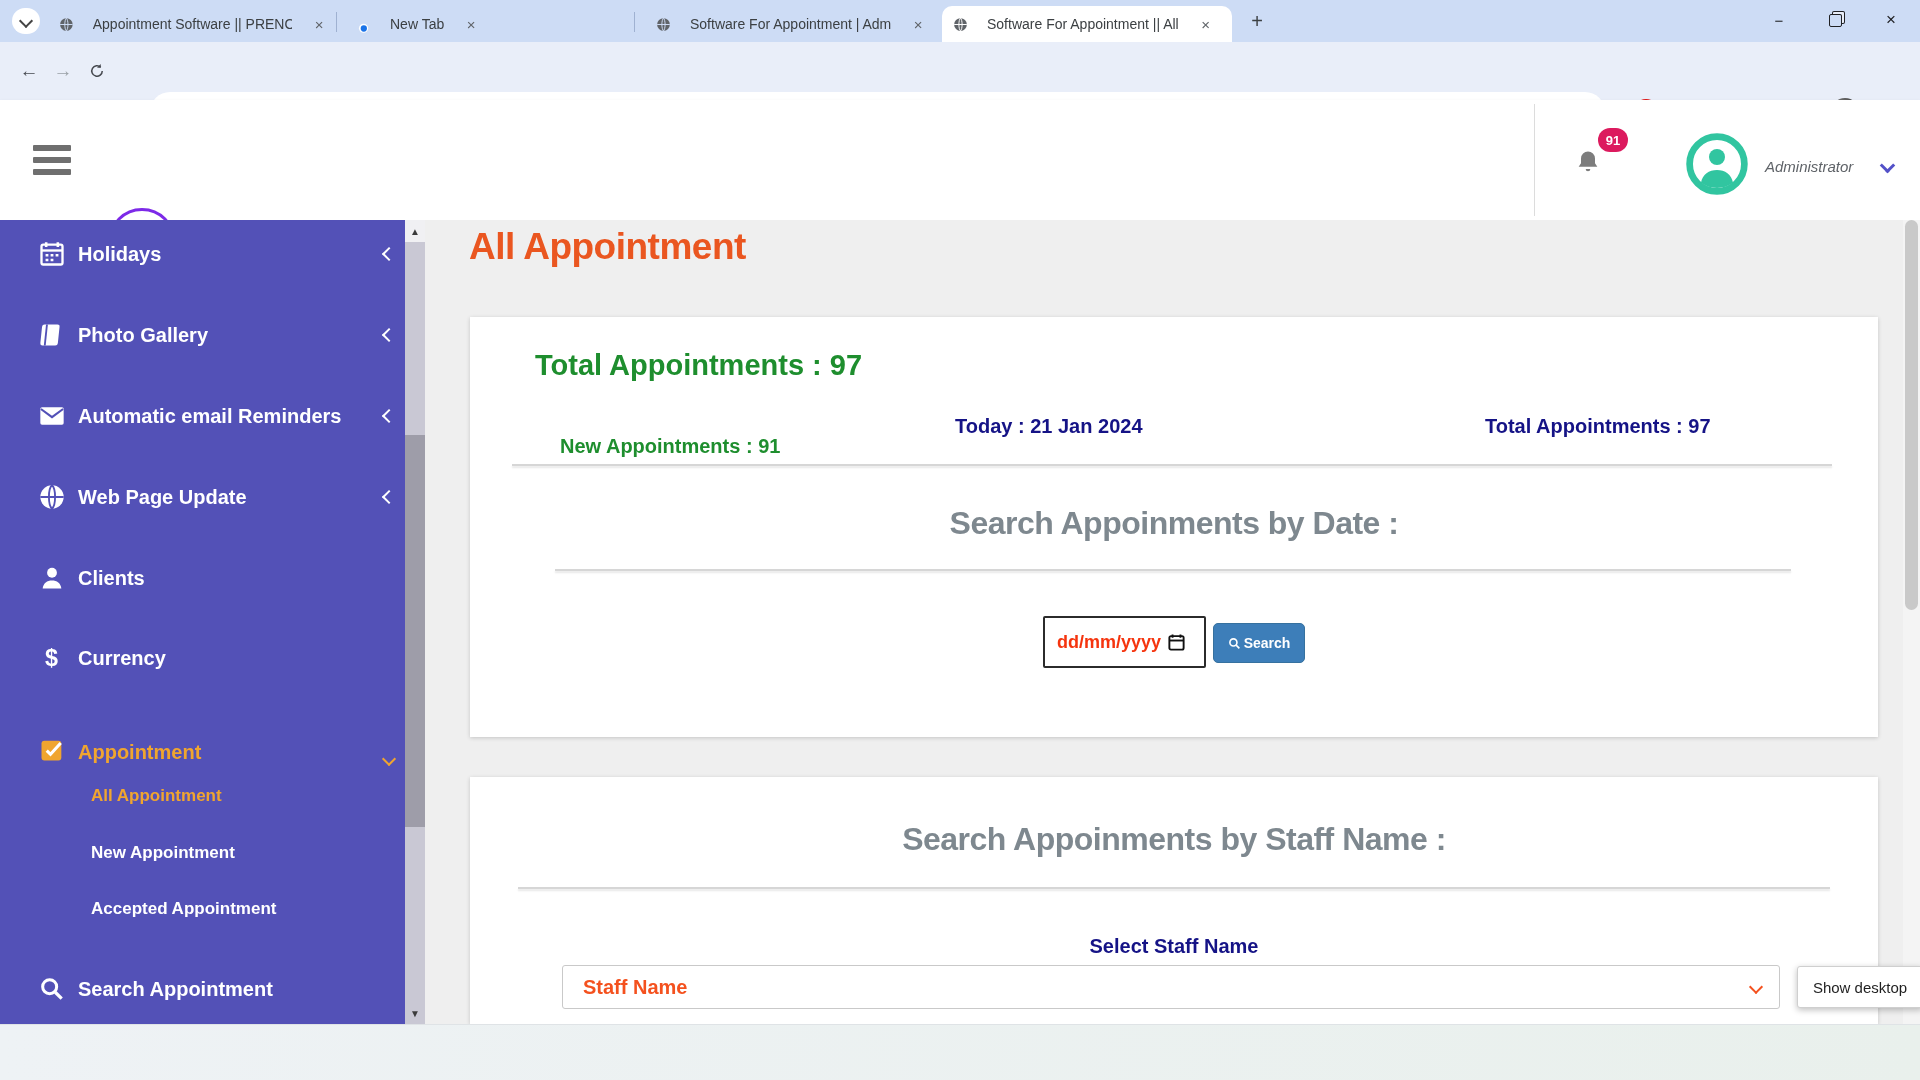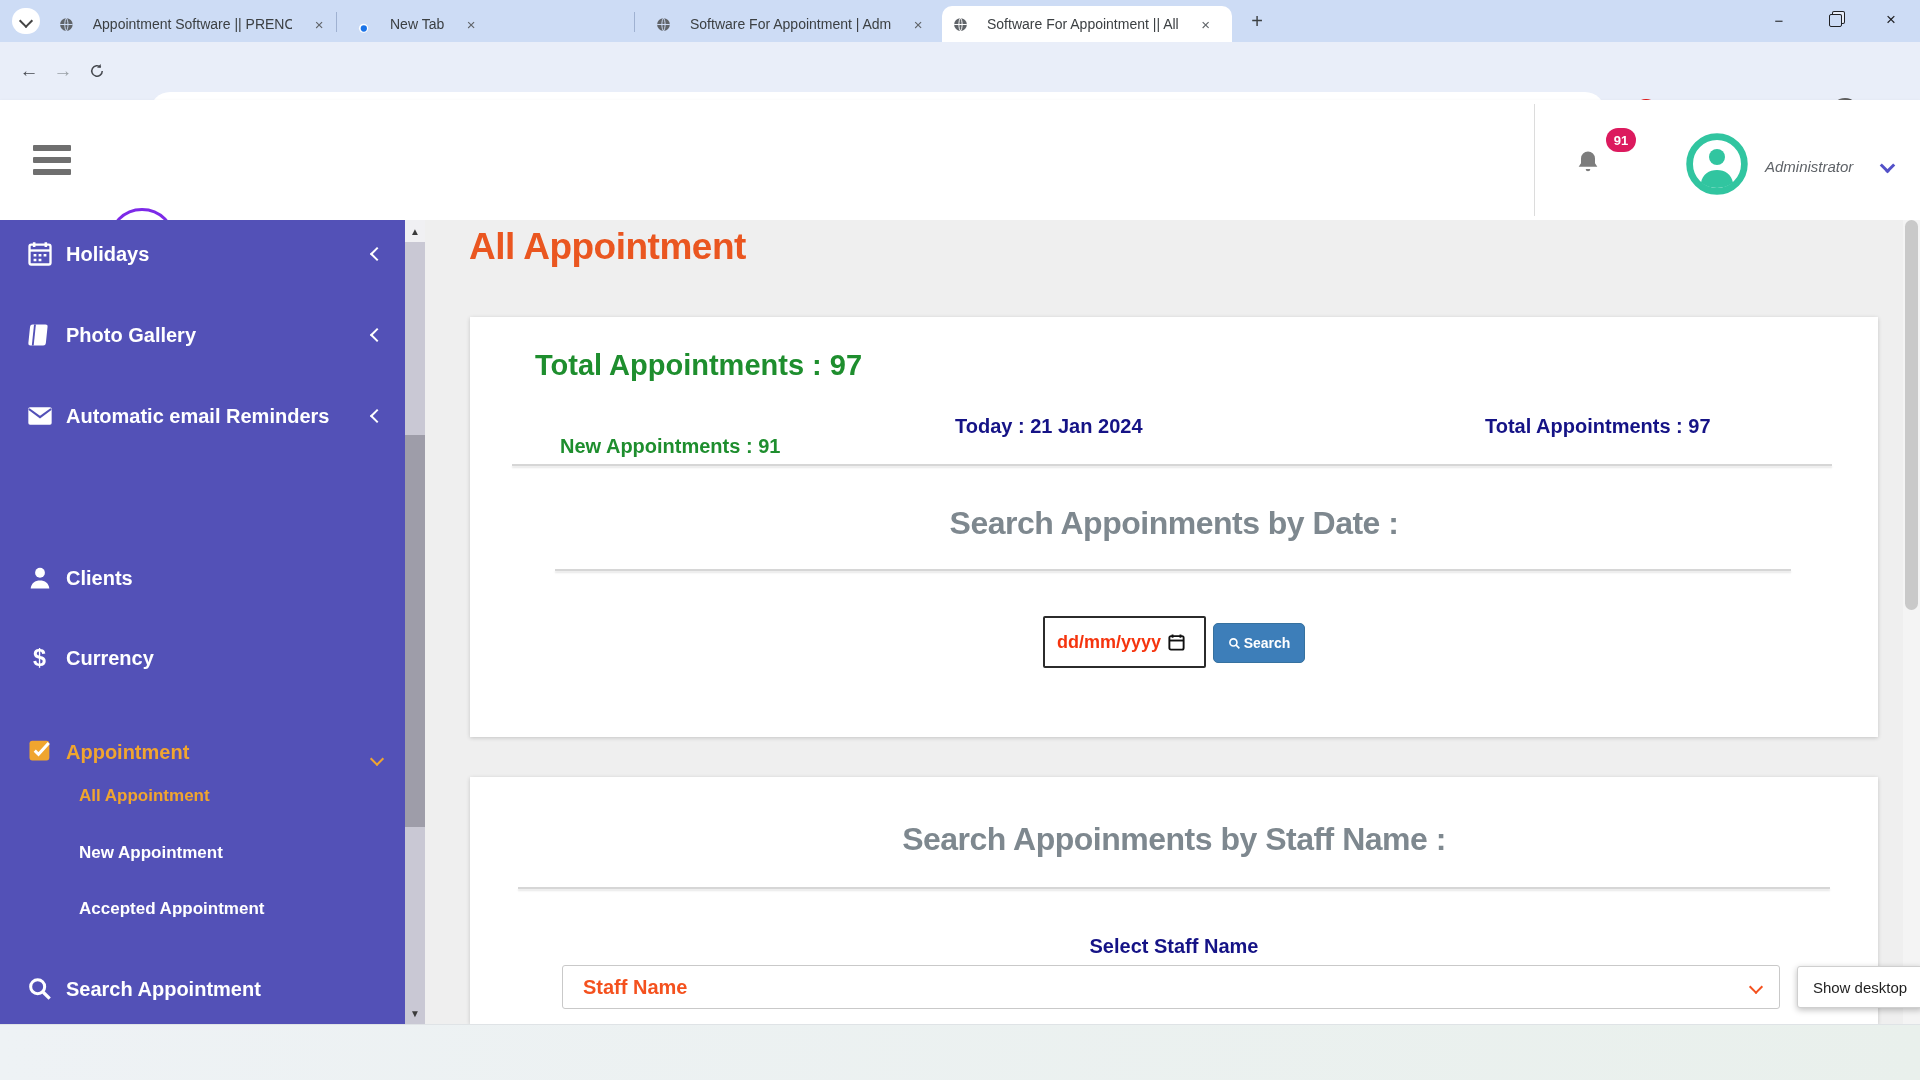--- a/index.html
+++ b/index.html
@@ -22,28 +22,28 @@
   #urltext{font-size:15.5px;color:#202124;margin-left:10px;flex:1;}
   
   #appheader{left:0;top:100px;width:1920px;height:120px;background:#fff;box-shadow:0 2px 4px rgba(0,0,0,.12);}
   #brandblock{position:absolute;left:108px;top:108px;display:flex;align-items:flex-start;}
   #brandname{font-size:44px;font-weight:800;color:#8326e0;letter-spacing:-1px;line-height:62px;}
   #regmark{color:#e02020;font-size:17px;font-weight:700;margin-top:40px;}
   #tagline{position:absolute;left:115px;top:178px;font-size:16px;font-weight:700;color:#4a1212;letter-spacing:1.5px;}
   #adminpanel{position:absolute;left:415px;top:138px;font-size:17px;color:#3f3f3f;}
   #hdiv{position:absolute;left:1534px;top:4px;width:1px;height:112px;background:#dcdcdc;}
   #badge{position:absolute;left:1598px;top:28px;min-width:20px;height:24px;padding:0 5px;background:#dc1a5e;
-    border-radius:13px;color:#fff;font-size:13px;font-weight:700;margin-left:8px;}
+    border-radius:13px;color:#fff;font-size:13px;font-weight:700;}
   #adminrole{position:absolute;left:1765px;top:58px;font-size:15px;font-style:italic;color:#5f6368;}
   .chev{display:inline-block;width:8px;height:8px;border-left:2.5px solid currentColor;
     border-bottom:2.5px solid currentColor;transform:rotate(45deg);}
   .chev.down{transform:rotate(-45deg);}
   
   #sidebar{left:0;top:220px;width:425px;height:804px;background:#5351b7;}
-  .sitem{position:absolute;left:4px;width:400px;height:52px;display:flex;align-items:center;
+  .sitem{position:absolute;left:16px;width:400px;height:52px;display:flex;align-items:center;
     color:#fff;font-size:20px;font-weight:600;cursor:pointer;}
   .sitem .lbl{margin-left:62px;}
   .sitem.sub{font-size:17px;}
   .sitem.sub .lbl{margin-left:75px;}
   .sitem .sicon{position:absolute;left:22px;width:28px;height:28px;}
   .sitem .schev{position:absolute;right:22px;}
   .accent{color:#f0a52f;}
   #sscroll{position:absolute;left:405px;top:0;width:20px;height:804px;background:#c9c8d4;}
   #sthumb{position:absolute;left:0;top:215px;width:20px;height:392px;background:#9e9da9;}
   .sarrow{position:absolute;left:0;width:20px;height:22px;font-size:10px;color:#3b3b3b;background:#f0f0f3;}
@@ -254,20 +254,28 @@
     <span class="chev schev"></span>
   </div>
   <div class="sitem" style="top:170px;">
     <svg class="sicon" viewBox="0 0 24 24">
         <rect x="2" y="4.5" width="20" height="15" rx="1.5" fill="#fff"></rect>
         <path d="M2.5 6l9.5 7 9.5-7" stroke="#5351b7" stroke-width="1.8" fill="none"></path>
       </svg>
     <span class="lbl">Automatic email Reminders</span>
     <span class="chev schev"></span>
   </div>
+  <div class="sitem" style="top:251px;">
+    <svg class="sicon" viewBox="0 0 24 24">
+        <circle cx="12" cy="12" r="10" fill="#fff"></circle>
+        <path d="M2 12h20M12 2c3.5 3 3.5 17 0 20M12 2c-3.5 3-3.5 17 0 20" stroke="#5351b7" stroke-width="1.6" fill="none"></path>
+      </svg>
+    <span class="lbl">Web Page Update</span>
+    <span class="chev schev"></span>
+  </div>
   <div class="sitem" style="top:332px;">
     <svg class="sicon" viewBox="0 0 24 24">
         <circle cx="12" cy="7.5" r="4.2" fill="#fff"></circle>
         <path d="M4 21c.6-4.6 3.8-6.8 8-6.8s7.4 2.2 8 6.8z" fill="#fff"></path>
       </svg>
     <span class="lbl">Clients</span>
   </div>
   <div class="sitem" style="top:412px;">
     <svg class="sicon" viewBox="0 0 24 24">
         <text x="6" y="19" font-size="20" font-weight="bold" fill="#fff" font-family="Liberation Sans, sans-serif">$</text>

